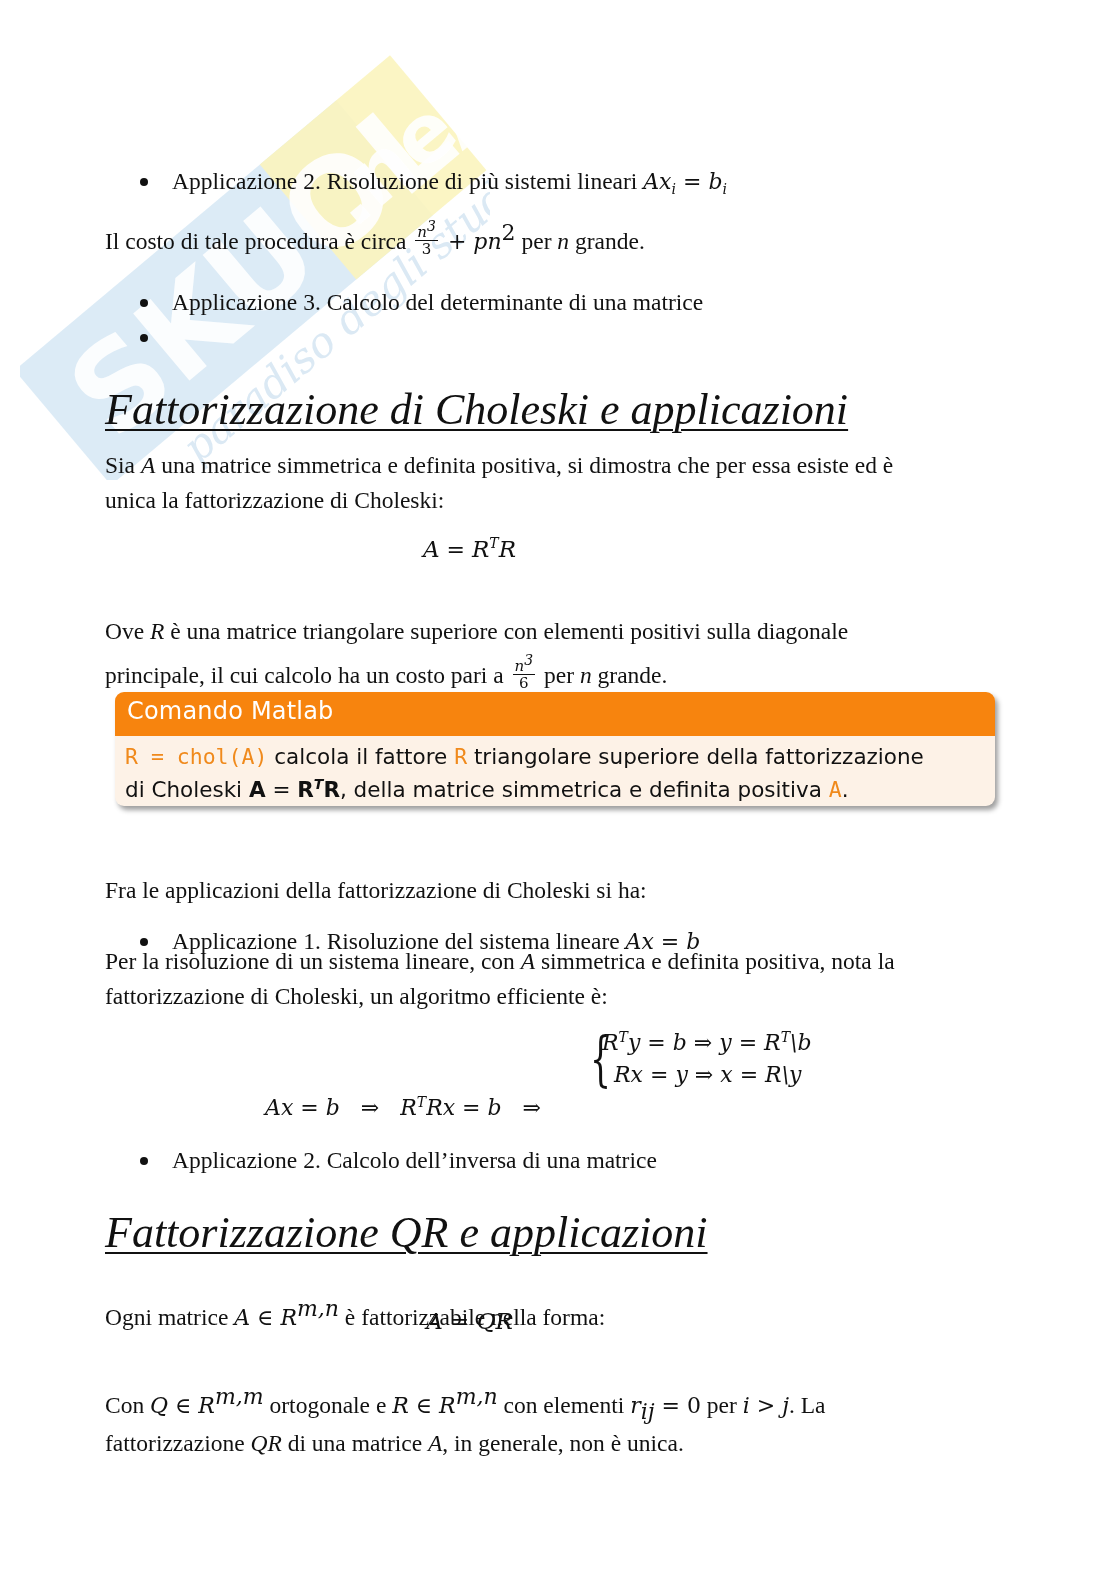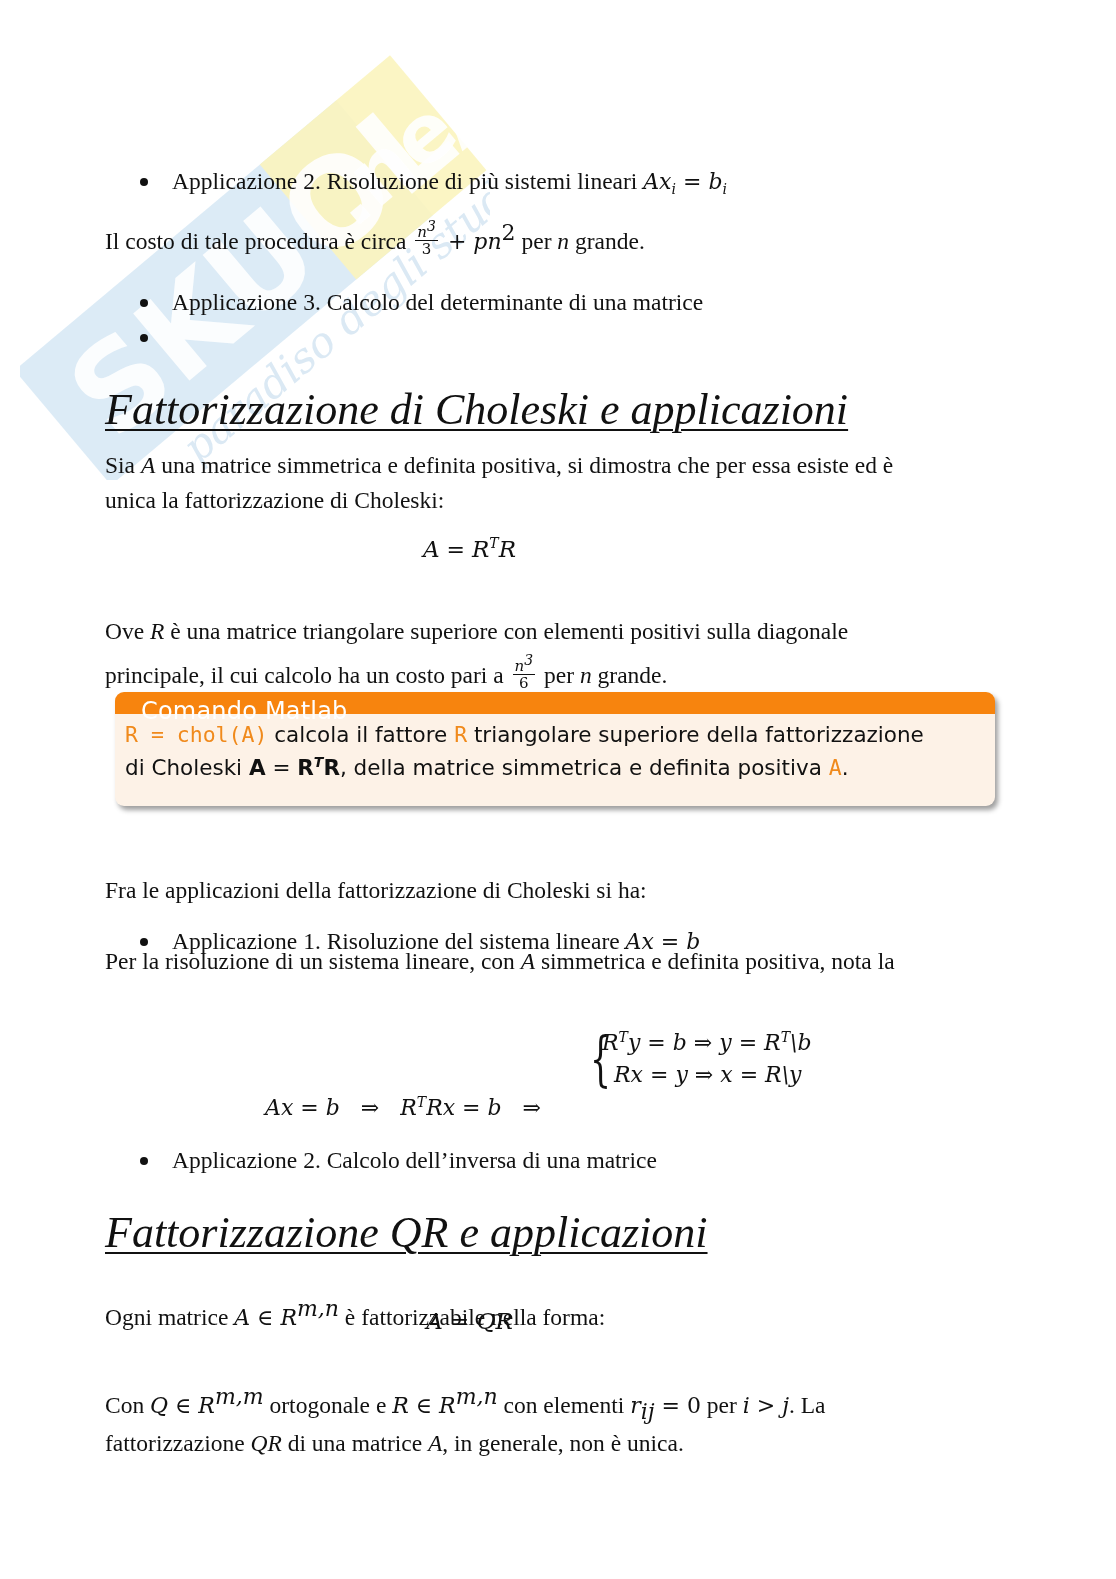--- a/index.html
+++ b/index.html
@@ -20,22 +20,22 @@
   .frac { display: inline-block; vertical-align: middle; text-align: center; font-family: "DejaVu Serif", serif;
           font-size: 15px; line-height: 16px; margin: 0 3px; position: relative; top: -3px; }
   .frac .num { display: block; border-bottom: 1.3px solid #111; padding: 0 2px; font-style: italic; }
   .frac .den { display: block; }
   h2.section { position: absolute; left: 105px; margin: 0; font-weight: normal; font-style: italic;
                font-size: 44px; line-height: 40px; text-decoration: underline; text-underline-offset: 5px;
                text-decoration-thickness: 1.5px; white-space: nowrap; text-align: right; }
   .center { position: absolute; left: 0; width: 939px; text-align: center; font-size: 23px; }
   .box { position: absolute; left: 115px; top: 692px; width: 880px; height: 114px; border-radius: 9px;
          box-shadow: 3px 4px 5px rgba(0,0,0,0.38); overflow: hidden; background: #fdf2e7; }
-  .box-head { height: 22px; background: #f7840e; color: #fff; font-family: "DejaVu Sans", sans-serif;
-              font-size: 24px; line-height: 38px; padding-left: 26px; letter-spacing: 0.2px; }
+  .box-head { height: 44px; background: #f7840e; color: #fff; font-family: "DejaVu Sans", sans-serif;
+              font-size: 24px; line-height: 38px; padding-left: 12px; letter-spacing: 0.2px; }
   .box-body { padding: 4px 12px 0 10px; font-family: "DejaVu Sans", sans-serif; font-size: 21.5px; line-height: 33px; color: #111; }
   .code { font-family: "DejaVu Sans Mono", monospace; color: #f08a1c; }
   .bf { font-weight: bold; }
   .sys { position: absolute; top: 1030px; left: 265px; font-family: "DejaVu Serif", serif; font-style: italic; font-size: 22px; white-space: nowrap; margin-top: 48px; }
   .brace-wrap { position: absolute; left: 590px; top: 1030px; white-space: nowrap; font-family: "DejaVu Serif", serif; font-style: italic; font-size: 22px; }
   .brace { position: absolute; left: 0; top: -2px; font-style: normal; font-size: 60px; line-height: 60px; font-family: "DejaVu Serif", serif; transform: scaleX(0.55); transform-origin: left; }
   .sys-row { position: absolute; left: 12px; }
 </style>
 </head>
 <body>
@@ -94,20 +94,21 @@
   </div>
 
   <div class="line" style="left:105px; top:845px;">Fra le applicazioni della fattorizzazione di Choleski si ha:</div>
 
   <div class="line bullet" style="top:896px;">
     <span class="dot"></span><span>Applicazione 1. Risoluzione del sistema lineare </span><span class="m">Ax = b</span>
   </div>
 
   <div class="para" style="top:944px;">
     <span>Per la risoluzione di un sistema lineare, con </span><i class="v">A</i><span> simmetrica e definita positiva, nota la</span><br>
+    <span>fattorizzazione di Choleski, un algoritmo efficiente è:</span>
   </div>
 
   <div class="sys" style="top:1047px;">
     <span>Ax = b</span>&nbsp;&nbsp;&nbsp;<span class="mu">⇒</span>&nbsp;&nbsp;&nbsp;<span>R</span><sup>T</sup><span>Rx = b</span>&nbsp;&nbsp;&nbsp;<span class="mu">⇒</span>
   </div>
 
   <div class="brace-wrap">
     <span class="brace">{</span>
     <div class="sys-row" style="top:0px;">
       <span>R</span><sup>T</sup><span>y = b  ⇒ y = R</span><sup>T</sup><span>\b</span>

